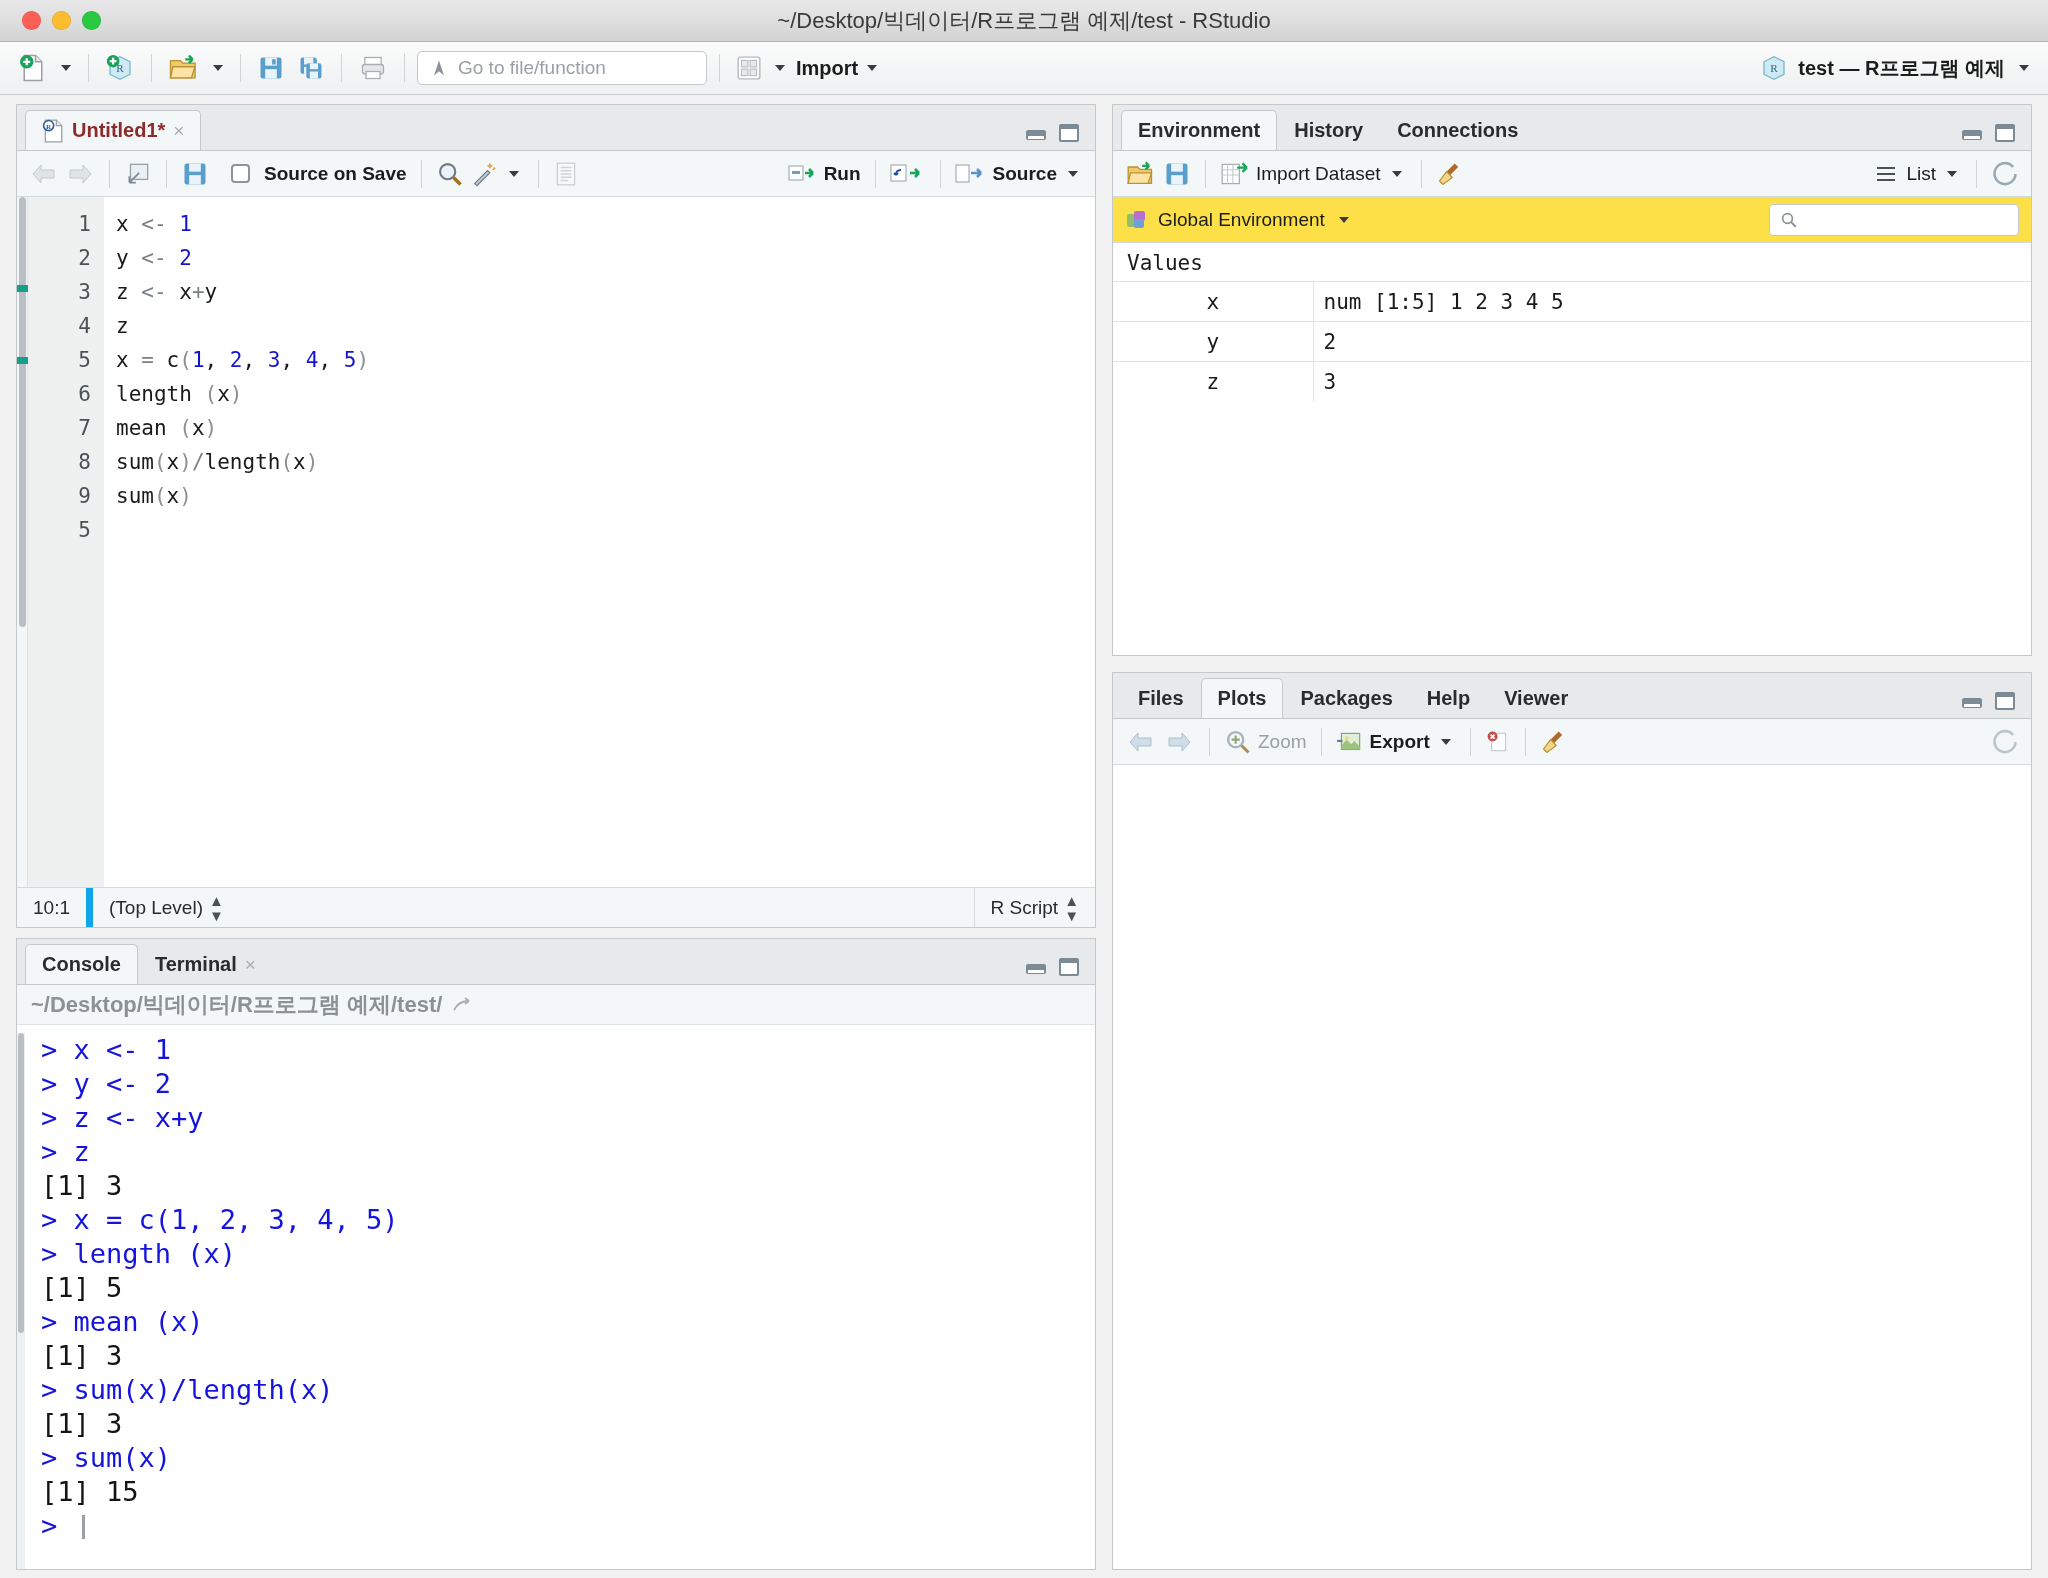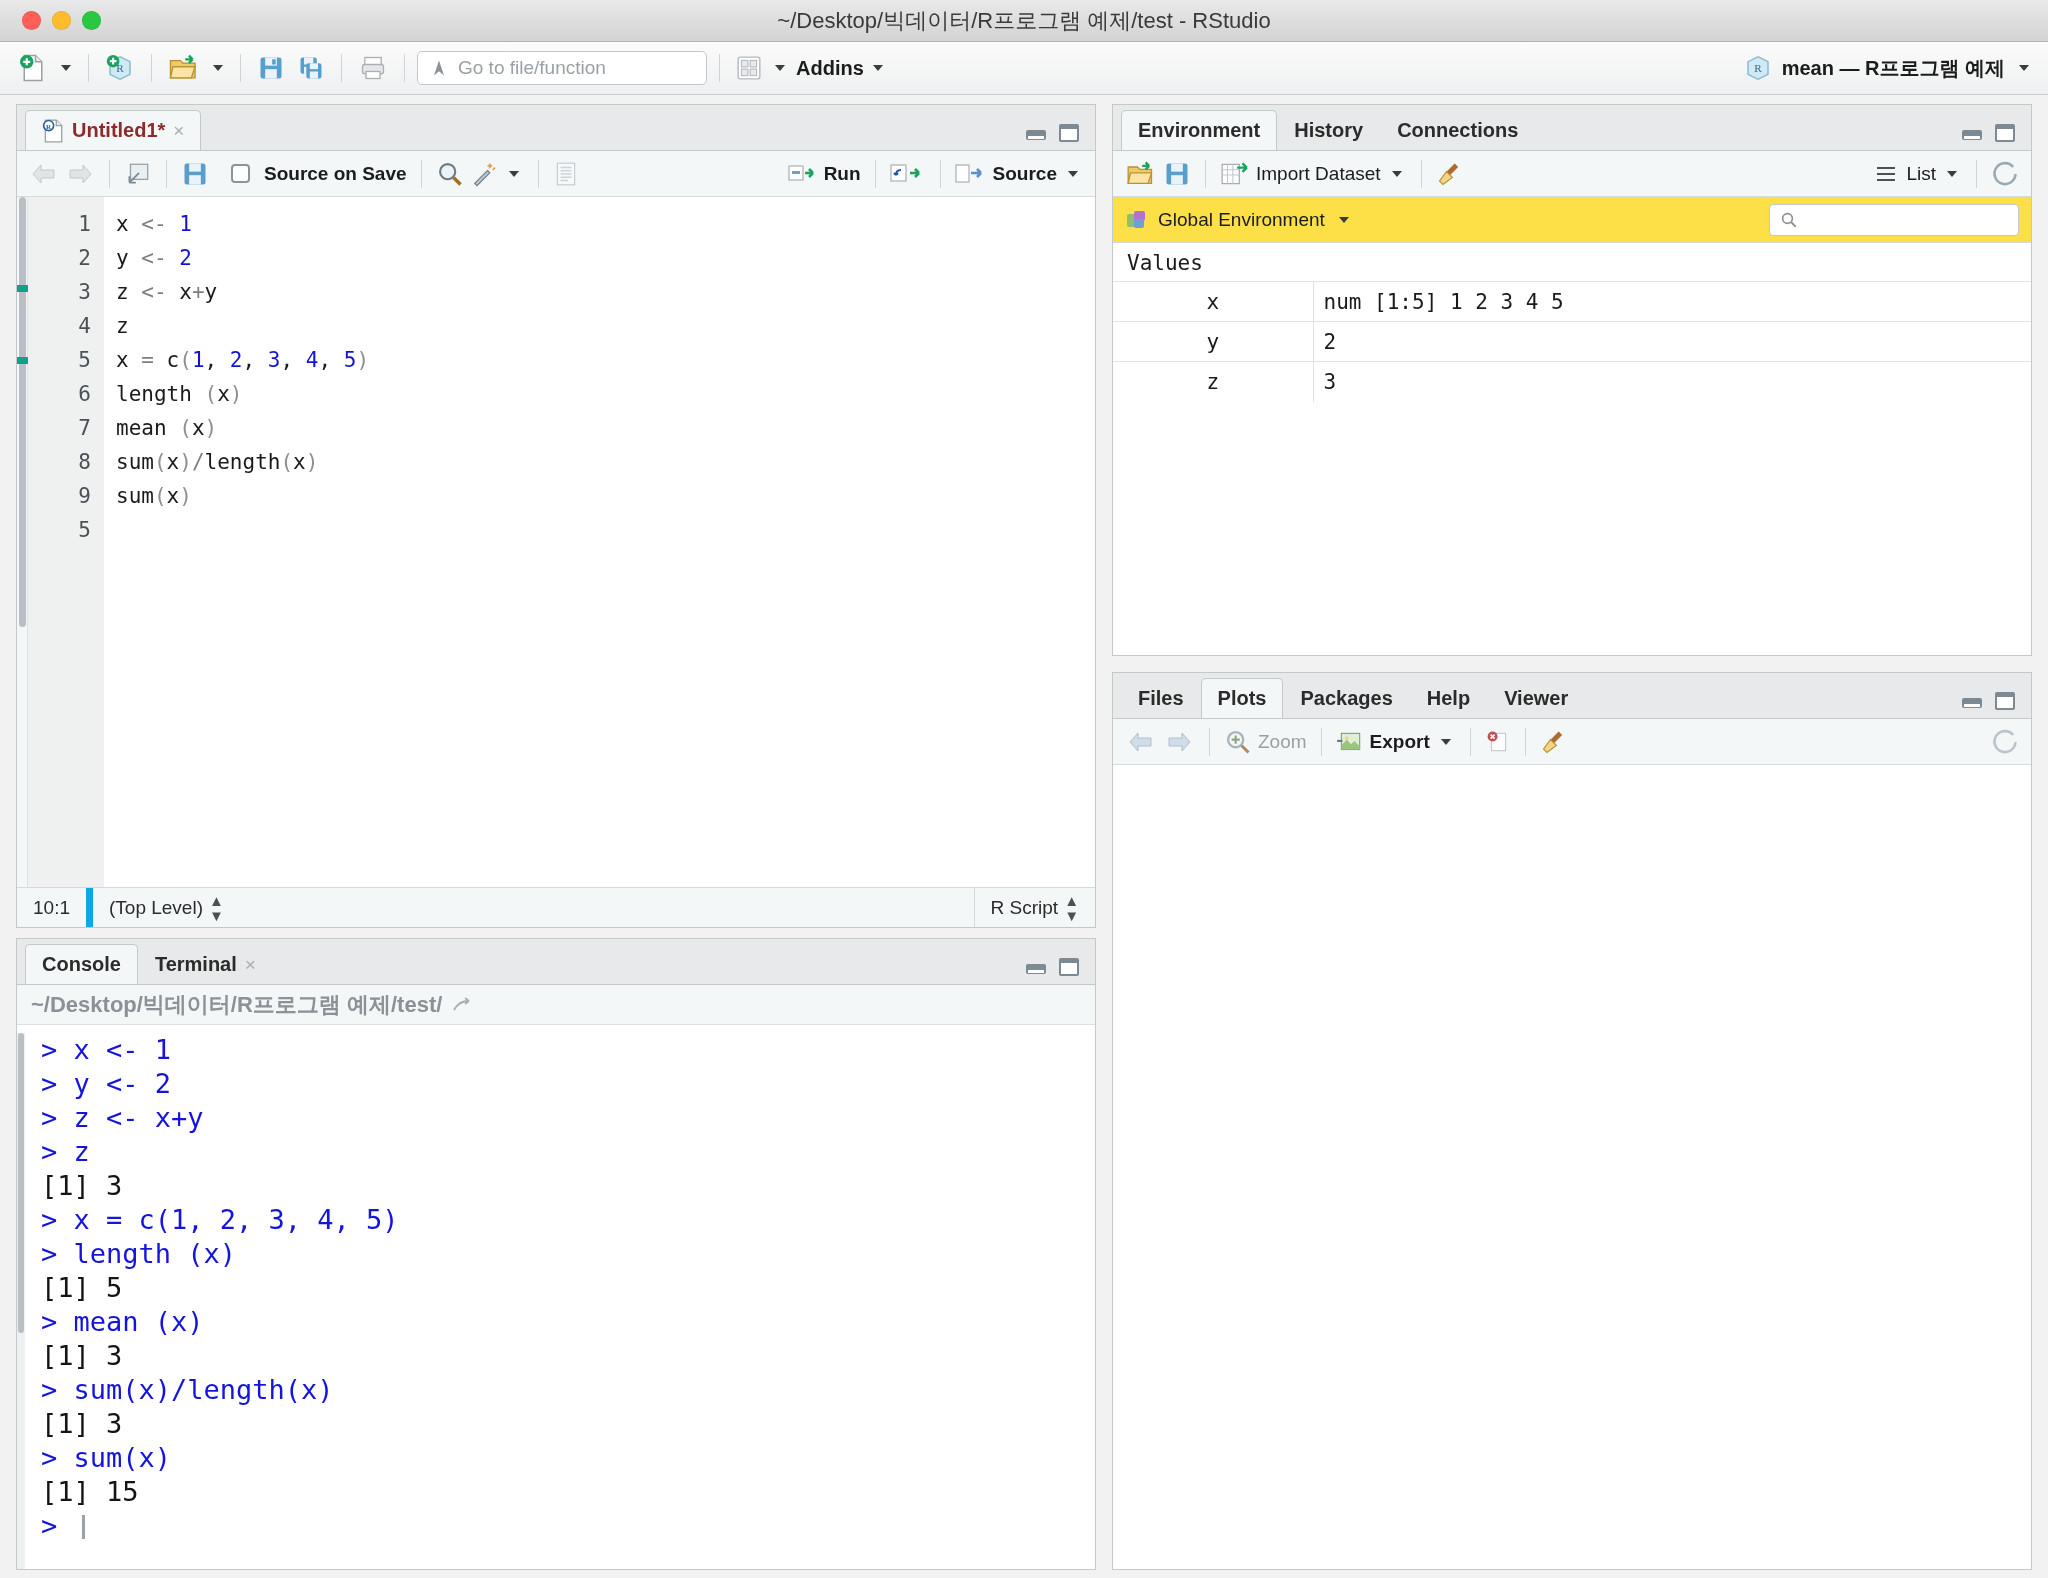--- a/index.html
+++ b/index.html
@@ -260,29 +260,29 @@
   <div class="tb-btn">
     <svg width="26" height="26" viewBox="0 0 24 24">
       <rect x="2" y="2" width="20" height="20" rx="2" fill="#fff" stroke="#b4babd" stroke-width="1.3"></rect>
       <rect x="5" y="5" width="6" height="6" fill="#e7eaec" stroke="#b4babd"></rect>
       <rect x="13" y="5" width="6" height="6" fill="#e7eaec" stroke="#b4babd"></rect>
       <rect x="5" y="13" width="6" height="6" fill="#e7eaec" stroke="#b4babd"></rect>
       <rect x="13" y="13" width="6" height="6" fill="#e7eaec" stroke="#b4babd"></rect>
     </svg>
   </div>
   <div class="caret"></div>
-  <span class="addins-label">Addins</span>
+  <span class="addins-label">Import</span>
   <div class="caret"></div>
 
   <div class="proj">
     <svg width="30" height="30" viewBox="0 0 24 24">
       <path d="M4 7l8-4 8 4v10l-8 4-8-4z" fill="#cfeaf5" stroke="#7fb8cc" stroke-width="1.1"></path>
       <text x="12" y="15" font-size="9" text-anchor="middle" fill="#2c6e8a" font-family="'Liberation Serif',serif">R</text>
     </svg>
-    <span class="proj-label">mean — R프로그램 예제</span>
+    <span class="proj-label">test — R프로그램 예제</span>
     <div class="caret"></div>
   </div>
 </div>
 
 <div class="workspace">
 
   <div class="col-left">
 
     <div class="pane pane-editor">
       <div class="tabstrip">

